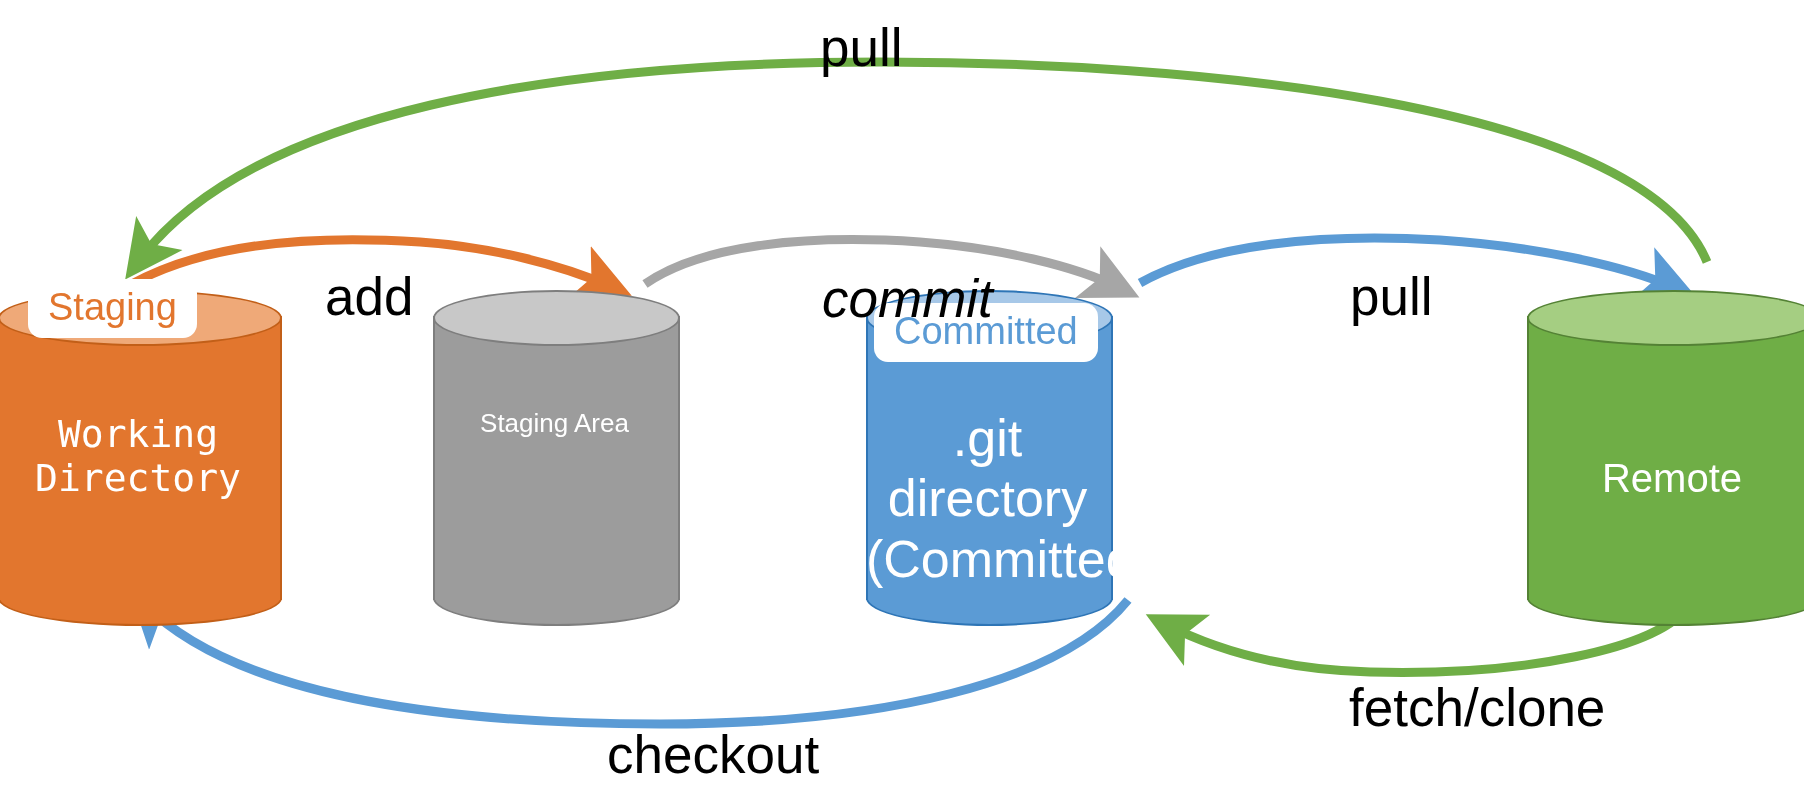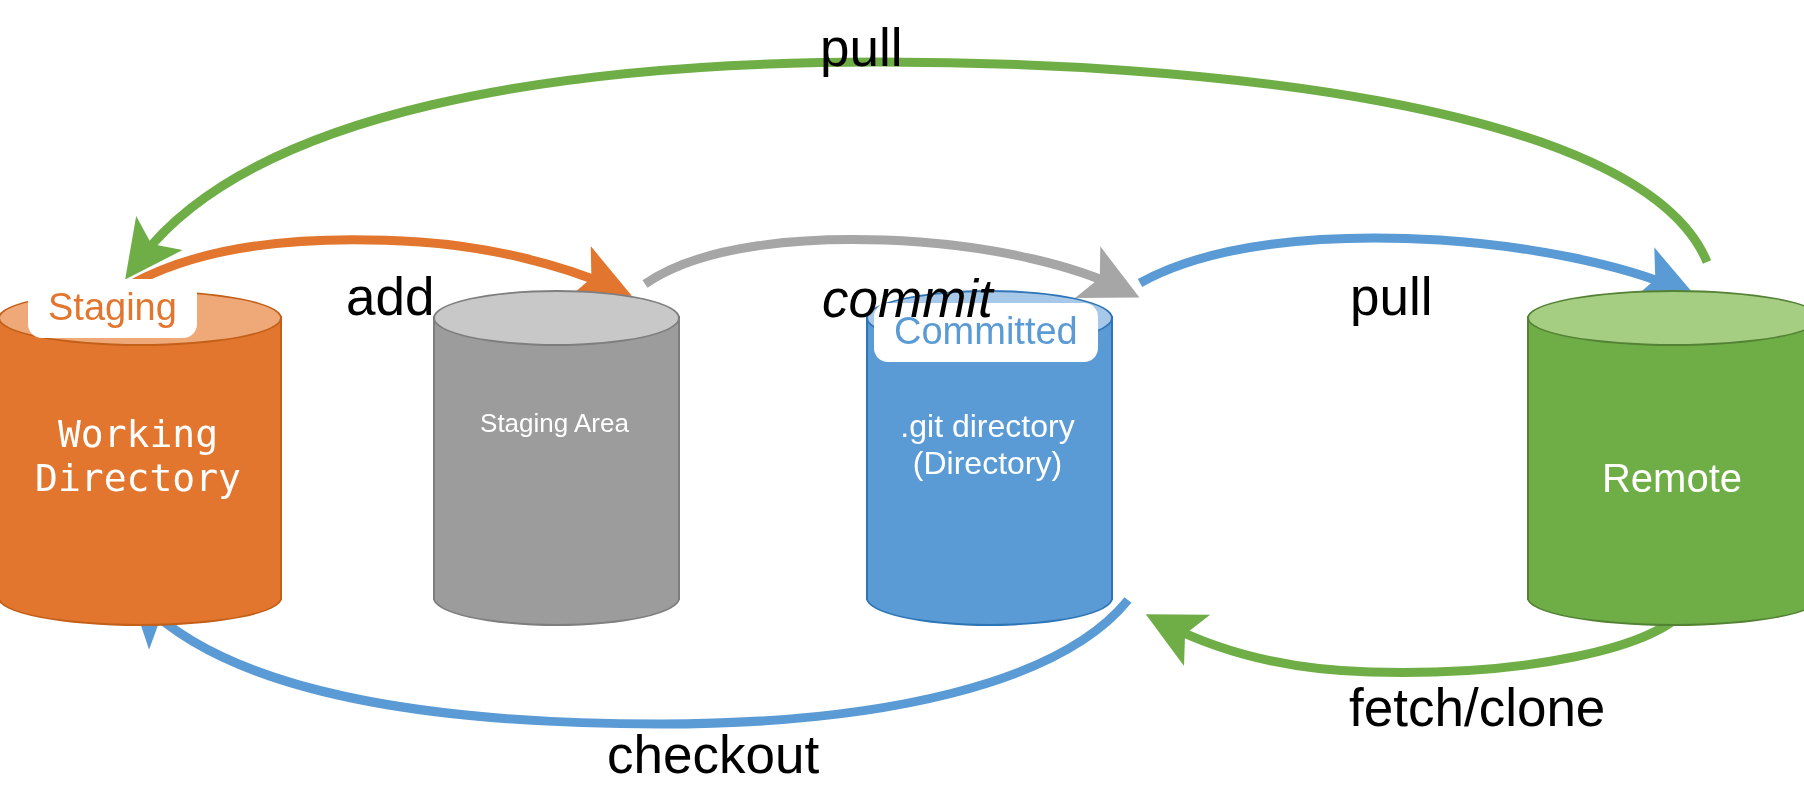--- a/index.html
+++ b/index.html
@@ -74,39 +74,39 @@
     <div class="top" style="background:#C8C8C8; border:2px solid #7E7E7E;"></div>
     <div class="caption" style="top:118px; font-size:26px;">
       <div>Staging Area</div>
     </div>
   </div>
 
   <div class="cyl" style="left:866px; top:290px; width:243px; height:310px;">
     <div class="bot" style="background:#5B9BD5; border:2px solid #2E75B6;"></div>
     <div class="body" style="background:#5B9BD5; border-left:2px solid #2E75B6; border-right:2px solid #2E75B6;"></div>
     <div class="top" style="background:#A7C8E8; border:2px solid #2E75B6;"></div>
-    <div class="caption" style="top:118px; font-size:32px;">
+    <div class="caption" style="top:118px; font-size:52px;">
       <div>.git directory</div>
-      <div>(Directory)</div>
+      <div>(Committed)</div>
     </div>
   </div>
   <div class="badge" style="left:874px; top:279px; color:#5B9BD5;margin-top:24px;">Committed</div>
 
   <div class="cyl" style="left:1527px; top:290px; width:290px; height:310px;">
     <div class="bot" style="background:#6FAE46; border:2px solid #548235;"></div>
     <div class="body" style="background:#6FAE46; border-left:2px solid #548235; border-right:2px solid #548235;"></div>
     <div class="top" style="background:#A5CE82; border:2px solid #548235;"></div>
     <div class="caption" style="top:165px; font-size:40px;">
       <div>Remote</div>
     </div>
   </div>
 
   <div class="arrow-label" style="left:820px; top:17px;">pull</div>
 
-  <div class="arrow-label" style="left:325px; top:266px;margin-left:21px;">add</div>
+  <div class="arrow-label" style="left:325px; top:266px;">add</div>
 
   <div class="arrow-label" style="left:822px; top:268px;font-style:italic;">commit</div>
 
   <div class="arrow-label" style="left:1350px; top:266px;">pull</div>
 
   <div class="arrow-label" style="left:1330px; top:677px;margin-left:19px;">fetch/clone</div>
 
   <div class="arrow-label" style="left:607px; top:724px;">checkout</div>
 
 </div>

